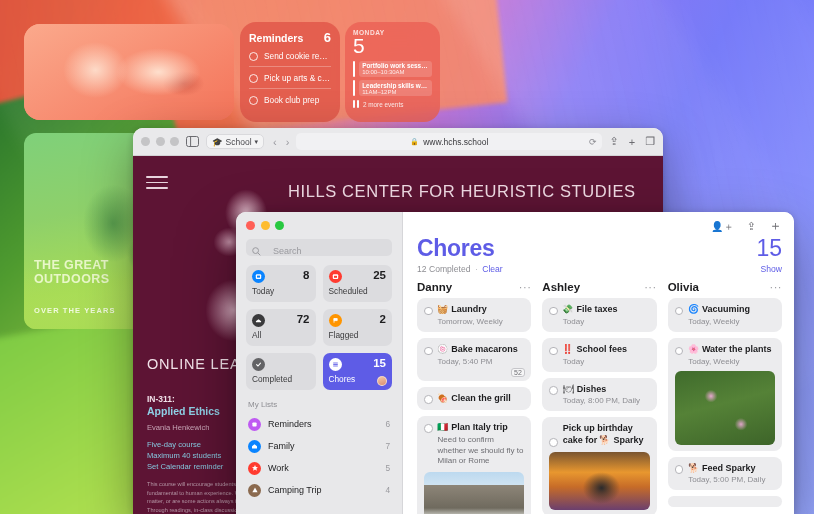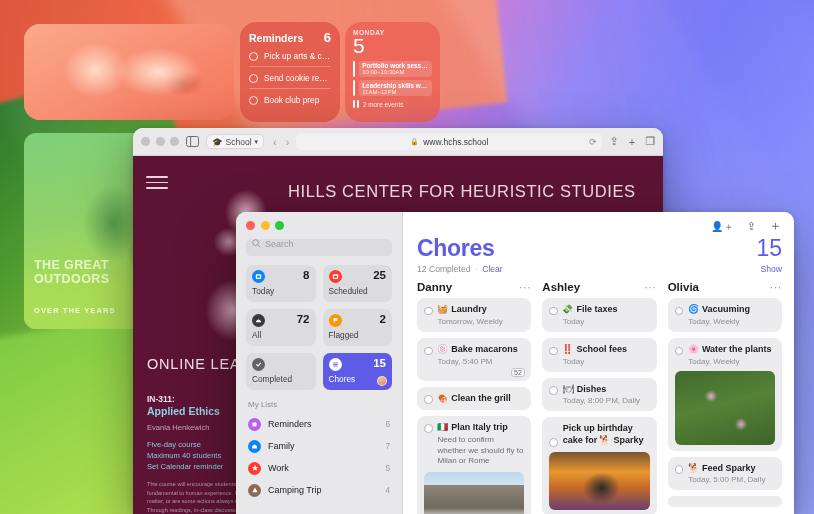--- a/index.html
+++ b/index.html
@@ -188,21 +188,21 @@
   }
   
   .rm-side {
     width:167px; background:#e8e8ea; padding:9px 10px 0; flex:none;
     border-right:1px solid #d6d6d9; overflow:hidden;
   }
   .rm-tl { display:flex; gap:5.5px; margin-bottom:9px; }
   .rm-tl i { width:9px; height:9px; border-radius:50%; display:block; }
   .rm-search {
     height:17px; background:#dcdcdf; border-radius:5px; display:flex;
-    align-items:flex-start; gap:4px; padding:0 6px; margin-bottom:9px;
+    align-items:flex-end; gap:12px; padding:0 6px; margin-bottom:9px;
   }
   .rm-search svg { flex:none; }
   .rm-search span { color:#9a9a9f; font-size:9px; }
   .tiles { display:grid; grid-template-columns:1fr 1fr; gap:7px; }
   .tile {
     background:#dcdcdf; border-radius:7px; padding:5px 6px 5px; height:37px;
     position:relative;
   }
   .tile.active { background:#5e5ce6; }
   .tile-top { display:flex; align-items:flex-start; justify-content:space-between; }
@@ -292,25 +292,25 @@
     <div class="dog-img"></div>
   </div>
 
   <div class="widget" id="widget-reminders">
     <div class="wr-head">
       <div class="wr-title">Reminders</div>
       <div class="wr-count">6</div>
     </div>
     <div class="wr-row">
       <div class="wr-circle"></div>
-      <div class="wr-text">Pick up arts &amp; cr…</div>
+      <div class="wr-text">Send cookie reci…</div>
     </div>
     <div class="wr-row">
       <div class="wr-circle"></div>
-      <div class="wr-text">Send cookie reci…</div>
+      <div class="wr-text">Pick up arts &amp; cr…</div>
     </div>
     <div class="wr-row">
       <div class="wr-circle"></div>
       <div class="wr-text">Book club prep</div>
     </div>
   </div>
 
   <div class="widget" id="widget-calendar">
     <div class="wc-day">MONDAY</div>
     <div class="wc-num">5</div>

